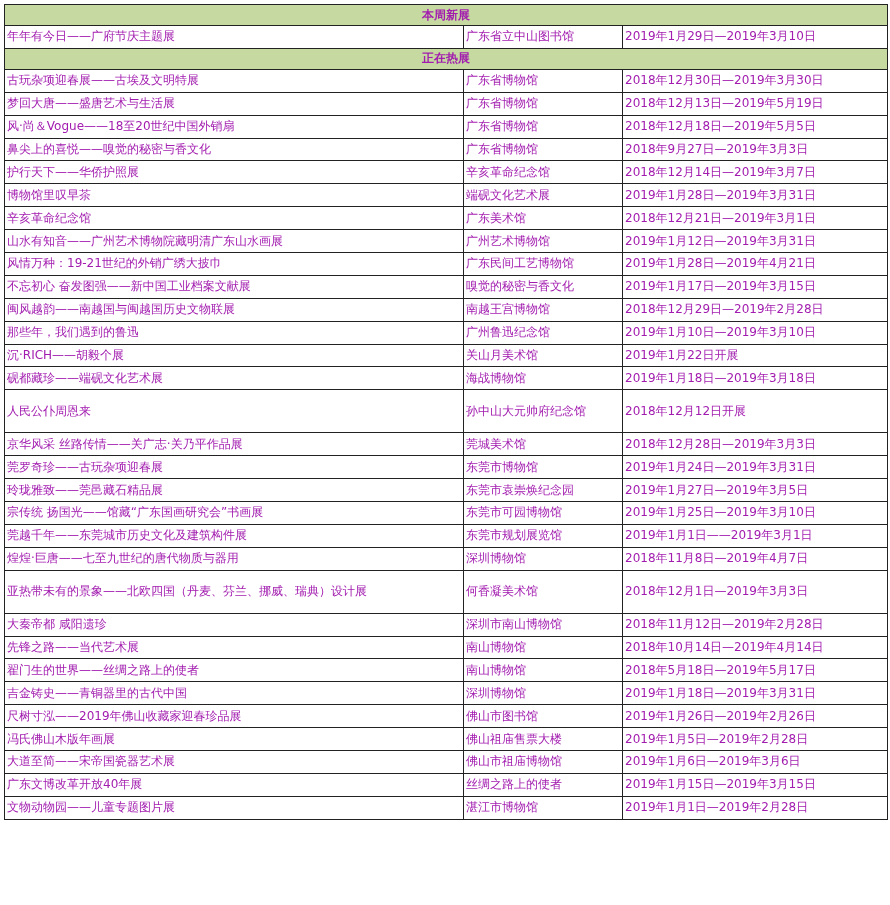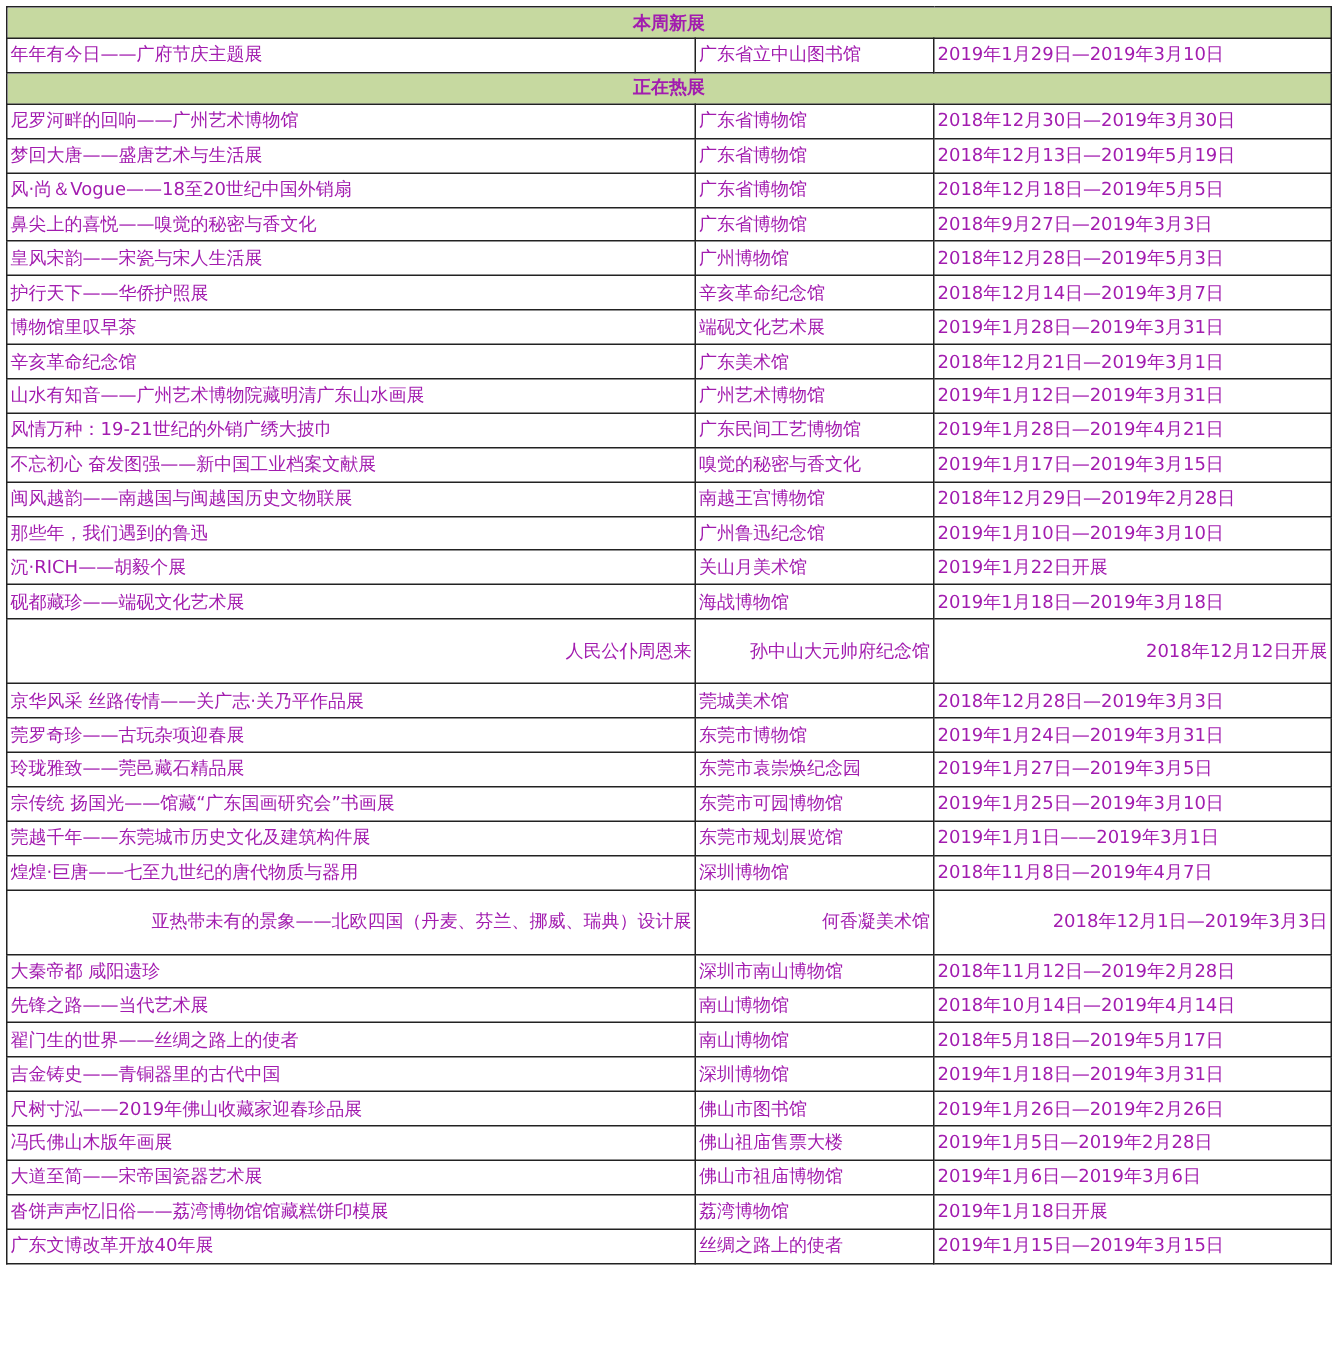--- a/index.html
+++ b/index.html
@@ -24,21 +24,21 @@
   table.exhibits td.wrap { white-space: normal; }
   col.c-name { width: 459px; }
   col.c-venue { width: 159px; }
   col.c-date { width: 265px; }
   tr.section td {
     background: #c6d9a0;
     text-align: center;
     font-weight: bold;
     height: 20px;
   }
-  tr.tall td { height: 42px; text-align: right; }
+  tr.tall td { height: 42px; }
 </style>
 </head>
 <body>
 
 <table class="exhibits">
   <colgroup>
     <col class="c-name">
       <col class="c-venue">
       <col class="c-date">
   </colgroup>
@@ -51,21 +51,21 @@
     <td>年年有今日——广府节庆主题展</td>
     <td>广东省立中山图书馆</td>
     <td>2019年1月29日—2019年3月10日</td>
   </tr>
 
   <tr class="section">
     <td colspan="3">正在热展</td>
   </tr>
 
   <tr>
-    <td>尼罗河畔的回响——广州艺术博物馆</td>
+    <td>古玩杂项迎春展——古埃及文明特展</td>
     <td>广东省博物馆</td>
     <td>2018年12月30日—2019年3月30日</td>
   </tr>
 
   <tr>
     <td>梦回大唐——盛唐艺术与生活展</td>
     <td>广东省博物馆</td>
     <td>2018年12月13日—2019年5月19日</td>
   </tr>
 
@@ -74,25 +74,20 @@
     <td>广东省博物馆</td>
     <td>2018年12月18日—2019年5月5日</td>
   </tr>
 
   <tr>
     <td>鼻尖上的喜悦——嗅觉的秘密与香文化</td>
     <td>广东省博物馆</td>
     <td>2018年9月27日—2019年3月3日</td>
   </tr>
 
-  <tr>
-    <td>皇风宋韵——宋瓷与宋人生活展</td>
-    <td>广州博物馆</td>
-    <td>2018年12月28日—2019年5月3日</td>
-  </tr>
 
   <tr>
     <td>护行天下——华侨护照展</td>
     <td>辛亥革命纪念馆</td>
     <td>2018年12月14日—2019年3月7日</td>
   </tr>
 
   <tr>
     <td>博物馆里叹早茶</td>
     <td>端砚文化艺术展</td>
@@ -231,26 +226,26 @@
     <td>2019年1月5日—2019年2月28日</td>
   </tr>
 
   <tr>
     <td>大道至简——宋帝国瓷器艺术展</td>
     <td>佛山市祖庙博物馆</td>
     <td>2019年1月6日—2019年3月6日</td>
   </tr>
 
 
-  <tr>
-    <td>沓饼声声忆旧俗——荔湾博物馆馆藏糕饼印模展</td>
-    <td>荔湾博物馆</td>
-    <td>2019年1月18日开展</td>
-  </tr>
 
   <tr>
     <td>广东文博改革开放40年展</td>
     <td>丝绸之路上的使者</td>
     <td>2019年1月15日—2019年3月15日</td>
   </tr>
 
+  <tr>
+    <td>文物动物园——儿童专题图片展</td>
+    <td>湛江市博物馆</td>
+    <td>2019年1月1日—2019年2月28日</td>
+  </tr>
 </tbody>
 </table>
 
 </body></html>

